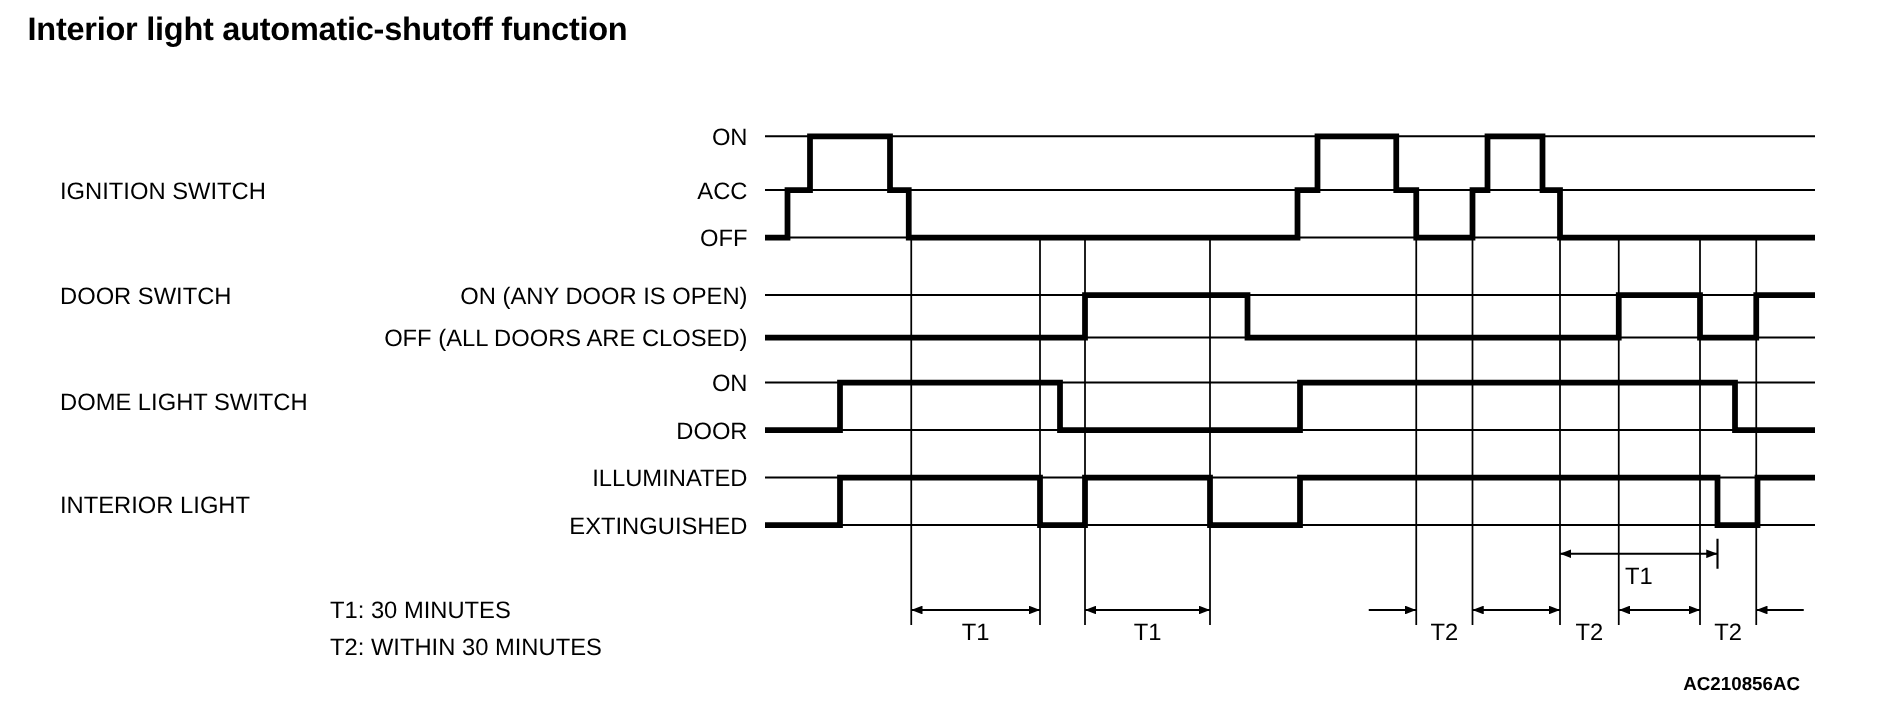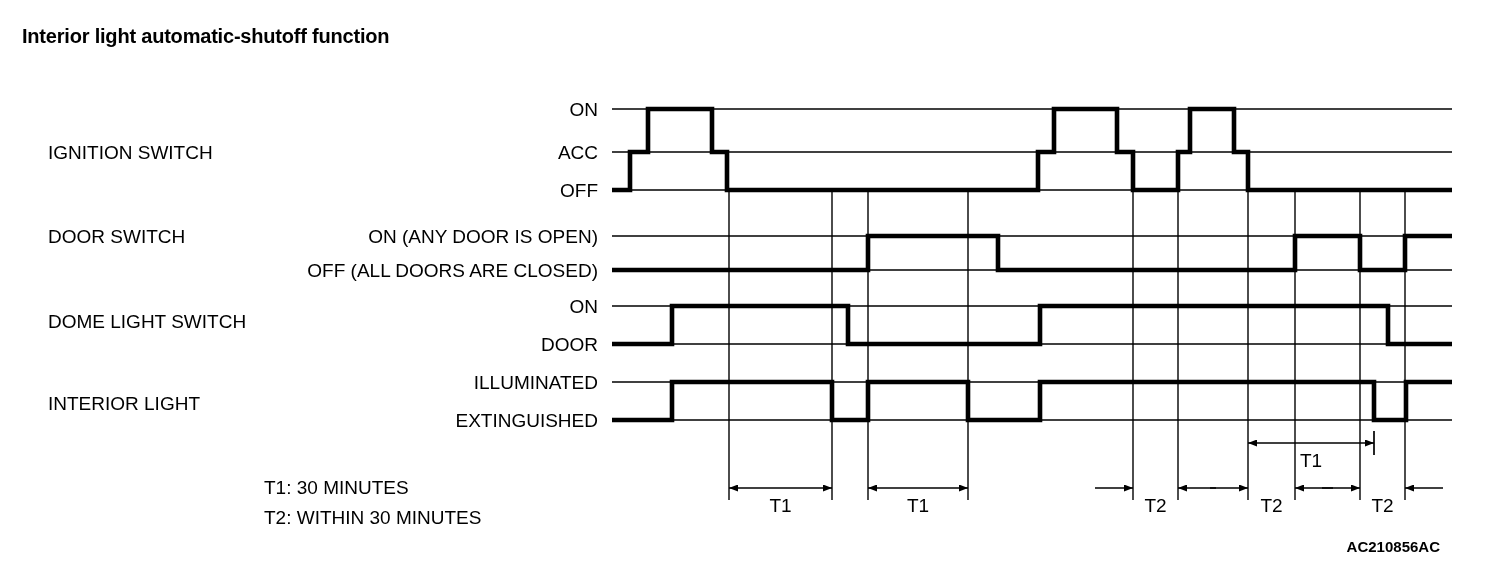--- a/index.html
+++ b/index.html
@@ -1,18 +1,18 @@
 <!DOCTYPE html>
 <html><head>
 <meta charset="utf-8">
 <title>Interior light automatic-shutoff function</title>
 <style>
   html,body{margin:0;padding:0;background:#ffffff;}
   body{width:1504px;height:568px;font-family:"Liberation Sans",sans-serif;color:#000;overflow:hidden;position:relative;}
-  #page-title{position:absolute;left:22px;top:8px;font-size:20px;font-weight:bold;letter-spacing:-0.2px;white-space:nowrap;margin-top:17px;}
+  #page-title{position:absolute;left:22px;top:8px;font-size:26px;font-weight:bold;letter-spacing:-0.2px;white-space:nowrap;}
   #diagram-area{position:absolute;left:0;top:0;width:1504px;height:568px;}
   svg{display:block;}
   text{font-family:"Liberation Sans",sans-serif;fill:#000;}
   .grp-label{font-size:19px;}
   .lvl-label{font-size:19px;text-anchor:end;}
   .t-label{font-size:19px;text-anchor:middle;}
   .legend-line{font-size:19px;}
   .refcode{font-size:15px;font-weight:bold;text-anchor:end;}
   .baseline{stroke:#000;stroke-width:1.6;fill:none;}
   .gridline{stroke:#000;stroke-width:1.4;fill:none;}

